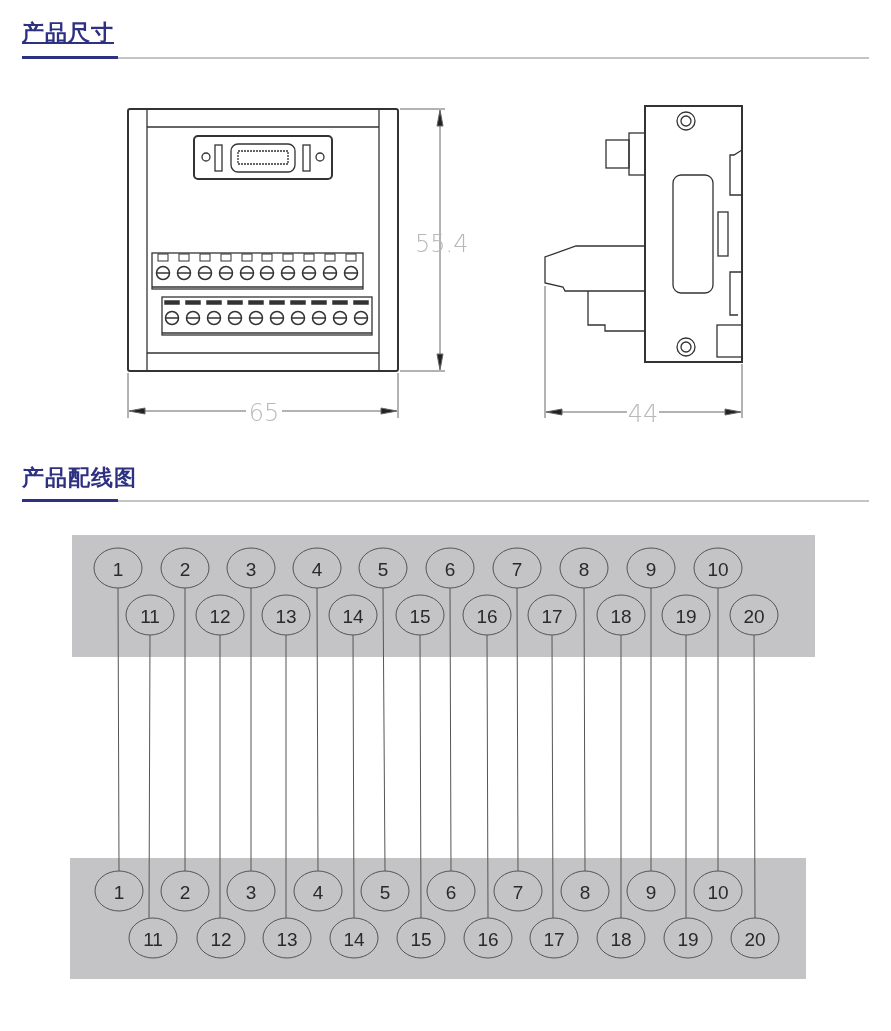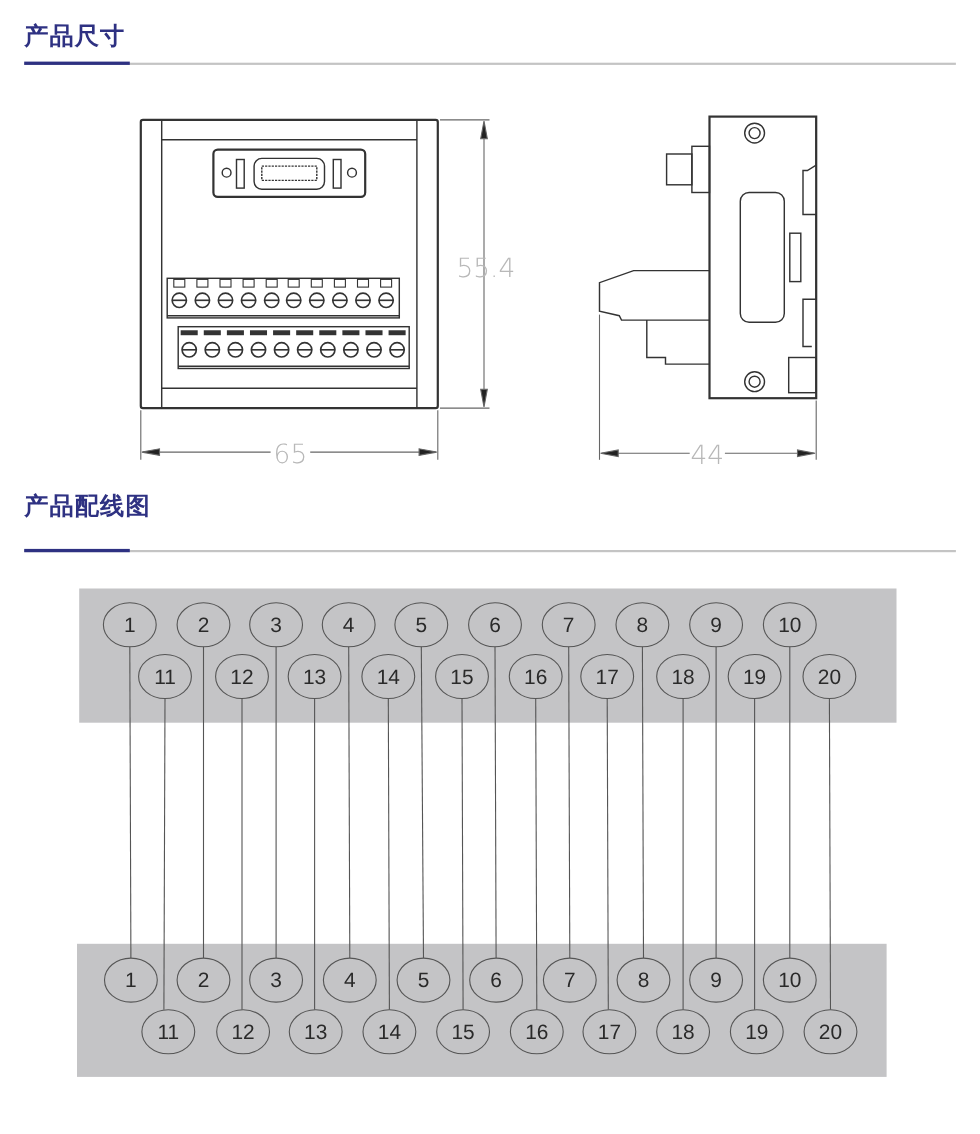--- a/index.html
+++ b/index.html
@@ -7,21 +7,21 @@
   .section-title { position:absolute; left:22px; font-size:22px; font-weight:bold; color:#2e3182; letter-spacing:1px; }
   .rule { position:absolute; left:22px; right:22px; height:2px; background:#c4c4c4; }
   .rule .accent { position:absolute; left:0; top:-1px; height:3px; background:#2e3182; }
   svg { position:absolute; left:0; top:0; }
   .dim-text { font-family:"DejaVu Sans", sans-serif; font-weight:200; fill:#b8b8b8; }
   .num { font-family:"Liberation Sans", "DejaVu Sans", sans-serif; font-size:19px; fill:#2a2a2a; text-anchor:middle; dominant-baseline:central; }
 </style>
 </head>
 <body>
 
-<div class="section-title" style="top:18px;">产品尺寸</div>
+<div class="section-title" style="top:18px;text-decoration:underline;">产品尺寸</div>
 <div class="rule" style="top:57px;">
     <div class="accent" style="width:96px;"></div>
   </div>
 
 <svg width="891" height="460" viewBox="0 0 891 460">
 
   <g stroke="#333" fill="none" stroke-width="1.3">
     <rect x="128" y="109" width="270" height="262" rx="2" stroke-width="2"></rect>
     <line x1="147" y1="109" x2="147" y2="371"></line>
     <line x1="379" y1="109" x2="379" y2="371"></line>
@@ -186,21 +186,21 @@
     <line x1="545" y1="286" x2="545" y2="418"></line>
     <line x1="742" y1="364" x2="742" y2="418"></line>
     <line x1="547" y1="412" x2="627" y2="412"></line>
     <line x1="659" y1="412" x2="740" y2="412"></line>
     <polygon points="546,412 562,409 562,415"></polygon>
     <polygon points="741,412 725,409 725,415"></polygon>
   </g>
   <text class="dim-text" x="643" y="422" font-size="24" text-anchor="middle">44</text>
 </svg>
 
-<div class="section-title" style="top:445px;">产品配线图</div>
+<div class="section-title" style="top:463px;">产品配线图</div>
 <div class="rule" style="top:500px;">
     <div class="accent" style="width:96px;"></div>
   </div>
 
 <svg width="891" height="1031" viewBox="0 0 891 1031" style="top:0;">
   <rect x="72" y="535" width="743" height="122" fill="#c4c4c6"></rect>
   <rect x="70" y="858" width="736" height="121" fill="#c4c4c6"></rect>
 
   <g stroke="#555" stroke-width="1">
     <line x1="118" y1="587" x2="119" y2="871"></line>

